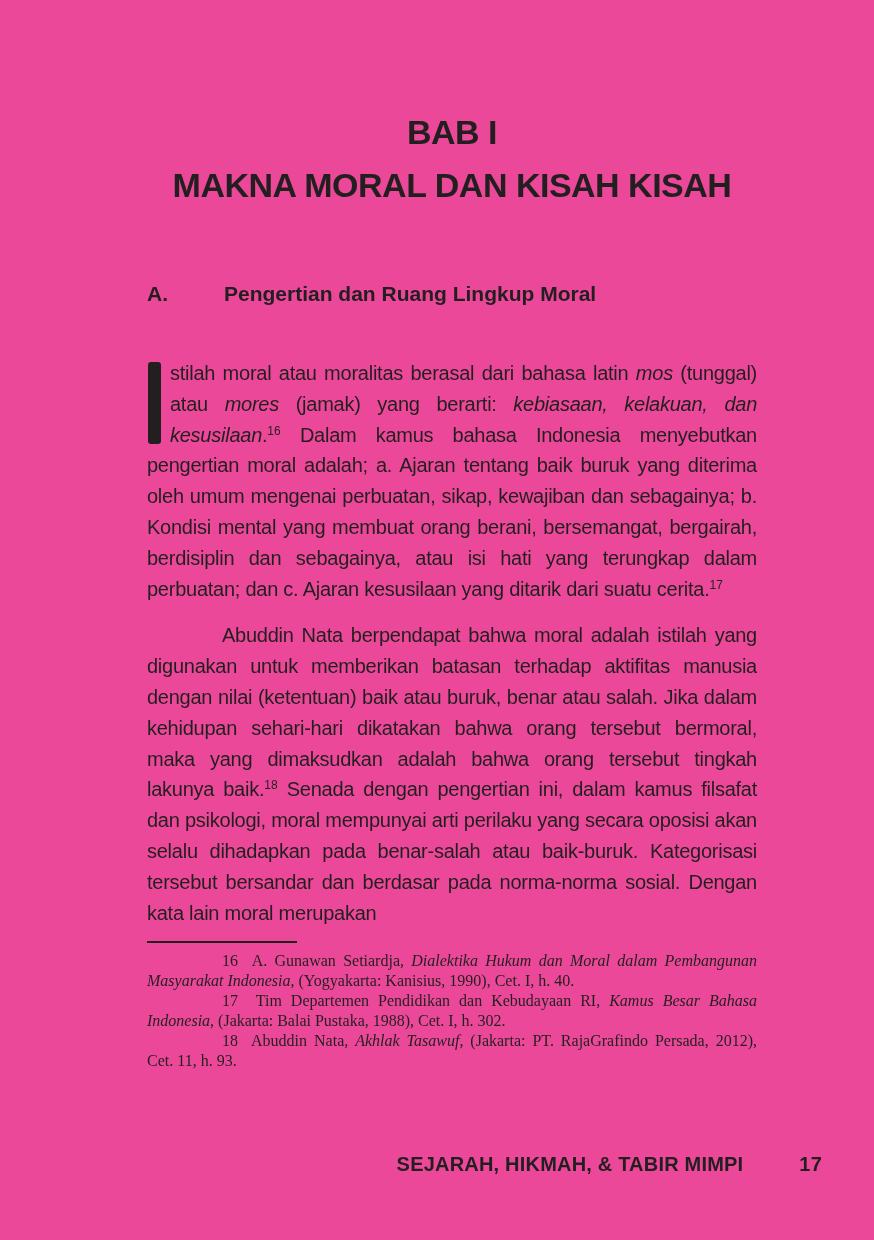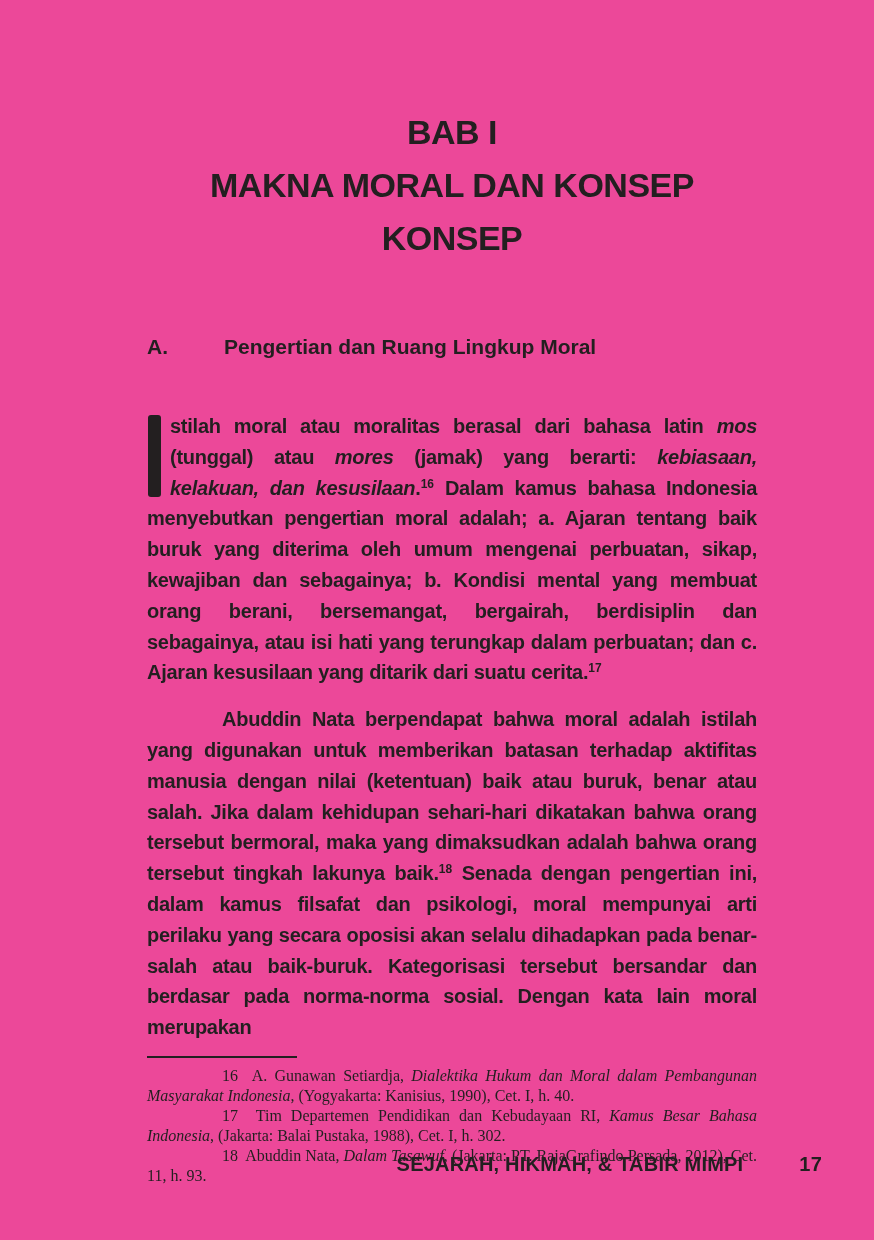--- a/index.html
+++ b/index.html
@@ -36,21 +36,20 @@
     line-height: 24px;
   }
   .section-label { width: 77px; flex: 0 0 77px; }
   
   .body-text {
     margin-top: 52px;
     font-size: 20px;
     line-height: 30.8px;
     letter-spacing: -0.25px;
     text-align: justify;
-    font-weight: bold;
   }
   .para { margin: 0; }
   .para.second { margin-top: 16px; text-indent: 75px; }
   .it { font-style: italic; }
   sup {
     font-size: 12px;
     line-height: 0;
     vertical-align: baseline;
     position: relative;
     top: -7px;
@@ -98,40 +97,40 @@
   }
 </style>
 </head>
 <body>
 
 <div class="page">
   <div class="content">
 
     <header class="chapter-head">
       <div>BAB I</div>
-      <div>MAKNA MORAL DAN KONSEP KONSEP</div>
+      <div>MAKNA MORAL DAN KISAH KISAH</div>
     </header>
 
     <div class="section-head">
       <span class="section-label">A.</span>
       <span>Pengertian dan Ruang Lingkup Moral</span>
     </div>
 
     <div class="body-text">
       <p class="para first">
         <span class="dropcap">I</span><span><span>stilah moral atau moralitas berasal dari bahasa latin </span><span class="it">mos</span><span> (tunggal) atau </span><span class="it">mores</span><span> (jamak) yang berarti: </span><span class="it">kebiasaan, kelakuan, dan kesusilaan</span><span>.</span><sup>16</sup><span> Dalam kamus bahasa Indonesia menyebutkan pengertian moral adalah; a. Ajaran tentang baik buruk yang diterima oleh umum mengenai perbuatan, sikap, kewajiban dan sebagainya; b. Kondisi mental yang membuat orang berani, bersemangat, bergairah, berdisiplin dan sebagainya, atau isi hati yang terungkap dalam perbuatan; dan c. Ajaran kesusilaan yang ditarik dari suatu cerita.</span><sup>17</sup></span>
       </p>
       <p class="para second"><span>Abuddin Nata berpendapat bahwa moral adalah istilah yang digunakan untuk memberikan batasan terhadap aktifitas manusia dengan nilai (ketentuan) baik atau buruk, benar atau salah. Jika dalam kehidupan sehari-hari dikatakan bahwa orang tersebut bermoral, maka yang dimaksudkan adalah bahwa orang tersebut tingkah lakunya baik.</span><sup>18</sup><span> Senada dengan pengertian ini, dalam kamus filsafat dan psikologi, moral mempunyai arti perilaku yang secara oposisi akan selalu dihadapkan pada benar-salah atau baik-buruk. Kategorisasi tersebut bersandar dan berdasar pada norma-norma sosial. Dengan kata lain moral merupakan</span></p>
     </div>
 
     <div class="footnotes">
       <div class="fn-sep"></div>
       <p class="fn"><span>16&nbsp; A. Gunawan Setiardja, </span><span class="it">Dialektika Hukum dan Moral dalam Pembangunan Masyarakat Indonesia</span><span>, (Yogyakarta: Kanisius, 1990), Cet. I, h. 40.</span></p>
       <p class="fn"><span>17&nbsp; Tim Departemen Pendidikan dan Kebudayaan RI, </span><span class="it">Kamus Besar Bahasa Indonesia</span><span>, (Jakarta: Balai Pustaka, 1988), Cet. I, h. 302.</span></p>
-      <p class="fn"><span>18&nbsp; Abuddin Nata, </span><span class="it">Dalam Tasawuf,</span><span> (Jakarta: PT. RajaGrafindo Persada, 2012), Cet. 11, h. 93.</span></p>
+      <p class="fn"><span>18&nbsp; Abuddin Nata, </span><span class="it">Akhlak Tasawuf,</span><span> (Jakarta: PT. RajaGrafindo Persada, 2012), Cet. 11, h. 93.</span></p>
     </div>
 
   </div>
 
   <footer class="page-footer">
     <span>SEJARAH, HIKMAH, &amp; TABIR MIMPI</span>
     <span>17</span>
   </footer>
 </div>
 

